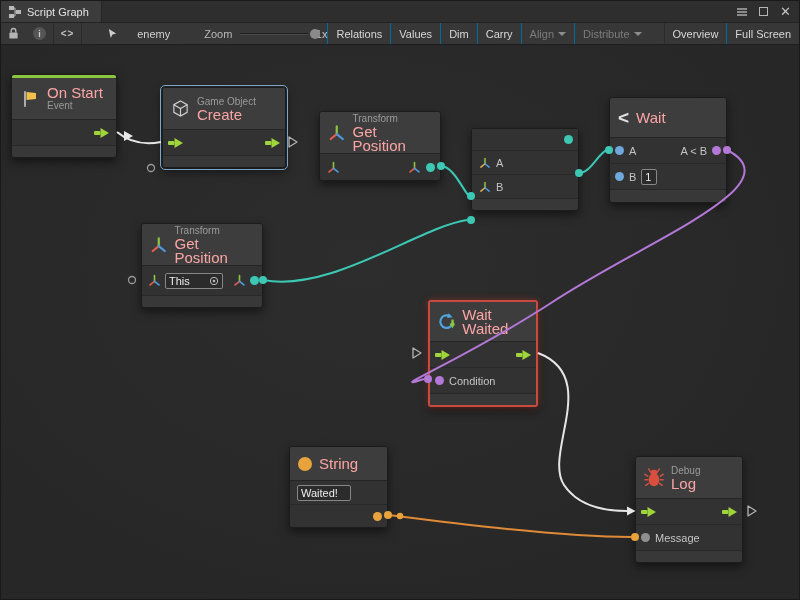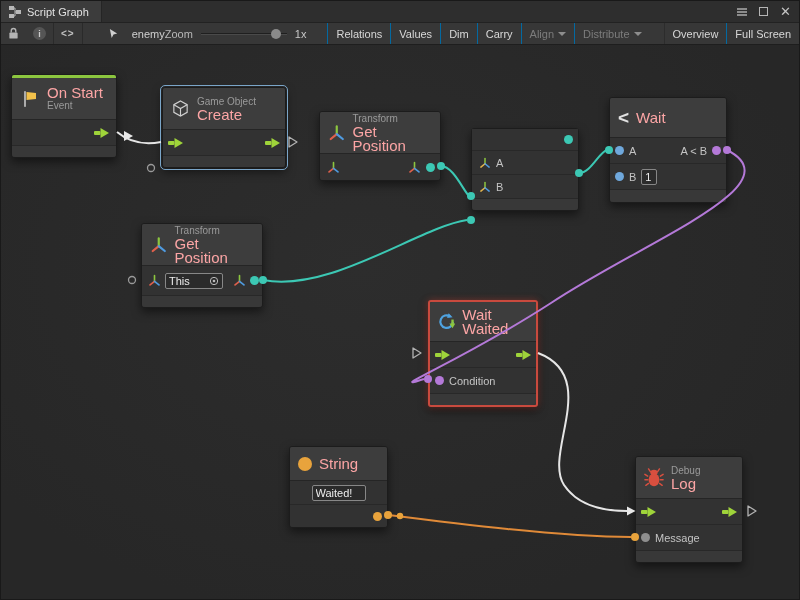--- a/index.html
+++ b/index.html
@@ -11,22 +11,22 @@
   .titlebar-right{margin-left:auto;display:flex;align-items:center;gap:12px;padding-right:8px}
   .tb-ico{display:flex;align-items:center;justify-content:center;color:#b5b5b5}
   .maxbox{width:9px;height:9px;border:1px solid #b5b5b5}
   .closex{font-size:13px;line-height:10px;color:#c5c5c5}
   
   .toolbar{height:22px;background:#373737;border-bottom:1px solid #1e1e1e;display:flex;align-items:center;font-size:11px}
   .tool-ico{padding:0 7px;display:flex;align-items:center;height:100%}
   .sep{width:1px;height:100%;background:#2a2a2a}
   .info-circ{width:13px;height:13px;border-radius:50%;background:#555;color:#ccc;font-size:9px;display:flex;align-items:center;justify-content:center;font-weight:bold}
   .code-ico{color:#c0c0c0;font-size:10px;letter-spacing:1px;font-weight:bold}
-  .graph-name{color:#d0d0d0;margin-left:6px}
-  .zoom-label{color:#b8b8b8;}
+  .graph-name{color:#d0d0d0;margin-left:12px}
+  .zoom-label{color:#b8b8b8;margin-left:34px}
   .slider{width:86px;height:14px;position:relative;margin:0 8px}
   .slider-track{position:absolute;left:0;right:0;top:6px;height:2px;background:#1f1f1f;border-bottom:1px solid #4a4a4a}
   .slider-handle{position:absolute;left:70px;top:2px;width:10px;height:10px;border-radius:50%;background:#8a8a8a}
   .zoom-val{color:#c8c8c8}
   .tb-buttons{margin-left:auto;display:flex;align-items:stretch;height:100%}
   .tb-btn{display:flex;align-items:center;gap:4px;padding:0 8px;border-left:1px solid #0369a1;color:#d8d8d8;cursor:default;white-space:nowrap}
   .tb-btn.disabled{color:#7c7c7c}
   .tb-btn.gap{margin-left:14px;border-left:1px solid #2c2c2c}
   .caret{width:0;height:0;border-left:4px solid transparent;border-right:4px solid transparent;border-top:4px solid #8d8d8d;display:inline-block}
   
@@ -352,21 +352,21 @@
       <span class="plabel">Condition</span>
     </div>
     <div class="nfoot"></div>
   </div>
 
   <div class="node" style="left:288px;top:401px;width:99px">
     <div class="nh h1">
       <span class="circle-ico"></span>
       <span class="ttl">String</span>
     </div>
-    <div class="row h24" style="justify-content:center">
+    <div class="row h24" style="justify-content:flex-start">
       <input class="nfield" style="width: 54px;" value="Waited!">
     </div>
     <div class="row h22">
       <span class="dot orange r"></span>
     </div>
   </div>
 
   <div class="node" style="left:634px;top:411px;width:108px">
     <div class="nh h2">
       <svg viewBox="0 0 22 22" width="20" height="20">

